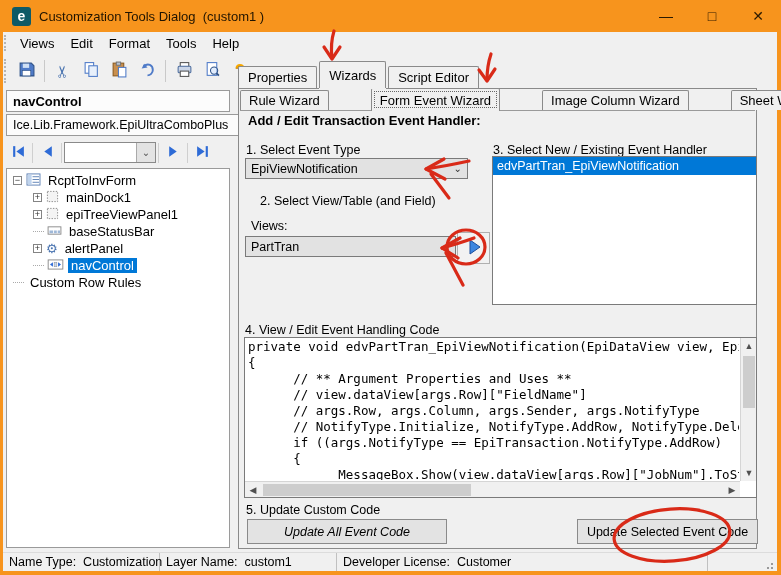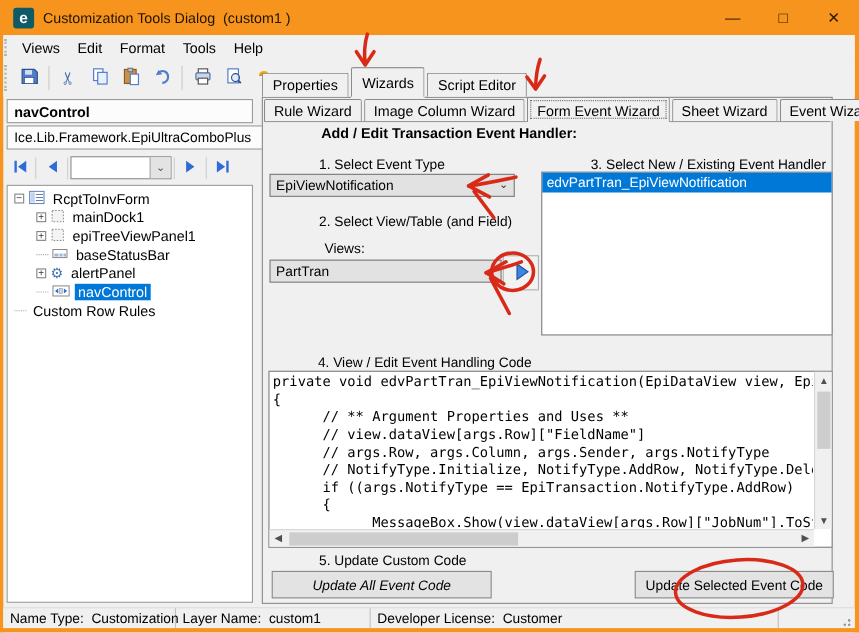--- a/index.html
+++ b/index.html
@@ -48,27 +48,27 @@
   .ticon{margin-right:4px;flex:none;display:flex;align-items:center;}
   .tlabel{padding:0 3px;}
   .tlabel.sel{background:#0078D7;color:#fff;}
   
   .maintabs{position:absolute;left:238px;top:61px;height:27px;display:flex;align-items:flex-end;z-index:3;}
   .tab{height:22px;padding:3px 9px 0;border:1px solid #8a8a8a;border-bottom:none;border-radius:2px 2px 0 0;
        background:#F0F0F0;margin-right:2px;}
   .tab.active{height:27px;padding-top:6px;position:relative;z-index:4;box-shadow:0 1px 0 #F0F0F0;}
   .panel{position:absolute;left:238px;top:88px;width:519px;height:461px;background:#F0F0F0;border:1px solid #8a8a8a;z-index:1;}
   .subtabs{position:absolute;left:240px;top:89px;width:515px;height:22px;display:flex;align-items:flex-end;
-           border-bottom:1px solid #9a9a9a;z-index:2;}
+           border-bottom:1px solid #9a9a9a;z-index:2;gap:40px;}
   .subtab{height:20px;padding:2px 8px 0;border:1px solid #8a8a8a;border-bottom:none;border-radius:2px 2px 0 0;
           background:#F0F0F0;margin-right:2px;white-space:nowrap;}
   .subtab.active{height:23px;padding-top:4px;margin-bottom:-1px;z-index:3;position:relative;
                  box-shadow:0 1px 0 #F0F0F0;outline:1px dotted #666;outline-offset:-4px;}
   
-  .lbl{position:absolute;font-size:12.5px;z-index:2;margin-left:44px;}
+  .lbl{position:absolute;font-size:12.5px;z-index:2;}
   .heading{font-weight:bold;font-size:13px;}
   .combo{position:absolute;height:21px;background:#E2E2E2;border:1px solid #7a7a7a;display:flex;align-items:center;
          padding-left:5px;font-size:12.5px;z-index:2;}
   .combo .chev{margin-left:auto;margin-right:5px;font-size:10px;color:#333;}
   .playbtn{position:absolute;left:457px;top:232px;width:33px;height:32px;background:#F2F2F2;border:1px solid #b0b0b0;
            display:flex;align-items:center;justify-content:center;z-index:2;}
   .listbox{position:absolute;left:492px;top:156px;width:265px;height:149px;background:#fff;border:1px solid #7a7a7a;z-index:2;}
   .litem{height:18px;line-height:18px;padding-left:4px;font-size:12.5px;white-space:nowrap;overflow:hidden;}
   .litem.sel{background:#0078D7;color:#fff;}
   .codebox{position:absolute;left:244px;top:337px;width:513px;height:161px;background:#fff;border:1px solid #7a7a7a;z-index:2;}
@@ -277,37 +277,37 @@
     </div>
 
   <div class="maintabs" id="maintabs">
       <div class="tab">Properties</div>
       <div class="tab active">Wizards</div>
       <div class="tab">Script Editor</div>
     </div>
   <div class="panel"></div>
   <div class="subtabs" id="subtabs">
       <div class="subtab">Rule Wizard</div>
+      <div class="subtab active">Form Event Wizard</div>
       <div class="subtab">Image Column Wizard</div>
-      <div class="subtab active">Form Event Wizard</div>
       <div class="subtab">Sheet Wizard</div>
       <div class="subtab">Event Wizard</div>
     </div>
 
   <div class="lbl heading" style="left:248px;top:113px;">Add / Edit Transaction Event Handler:</div>
   <div class="lbl" style="left:246px;top:143px;">1. Select Event Type</div>
   <div class="combo" style="left:245px;top:158px;width:223px;justify-content:center;">
     <span>EpiViewNotification</span>
     <span class="chev">⌄</span>
   </div>
   <div class="lbl" style="left:493px;top:143px;">3. Select New / Existing Event Handler</div>
   <div class="listbox" id="handlerlist">
       <div class="litem sel">edvPartTran_EpiViewNotification</div>
     </div>
-  <div class="lbl" style="left:246px;top:194px;">2. Select View/Table (and Field)</div>
+  <div class="lbl" style="left:260px;top:194px;">2. Select View/Table (and Field)</div>
   <div class="lbl" style="left:251px;top:219px;">Views:</div>
   <div class="combo" style="left:245px;top:236px;width:211px;">
     <span>PartTran</span>
     <span class="chev">⌄</span>
   </div>
   <div class="playbtn">
     <span>
       <svg width="20" height="20" viewBox="0 0 20 20">
           <path d="M6 3 L16 10 L6 17 Z" fill="#3C86E0" stroke="#1C4E9C"></path>
         </svg>

